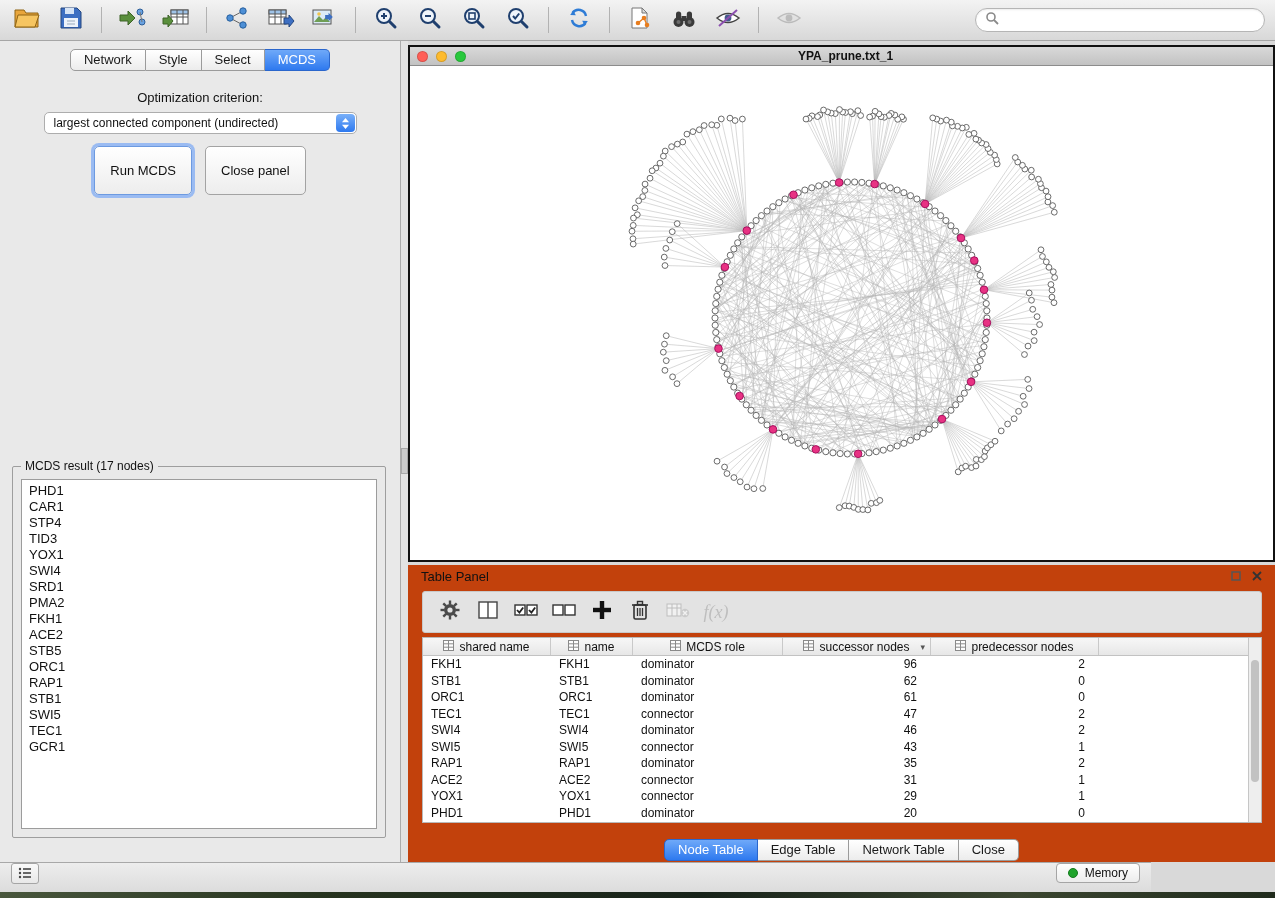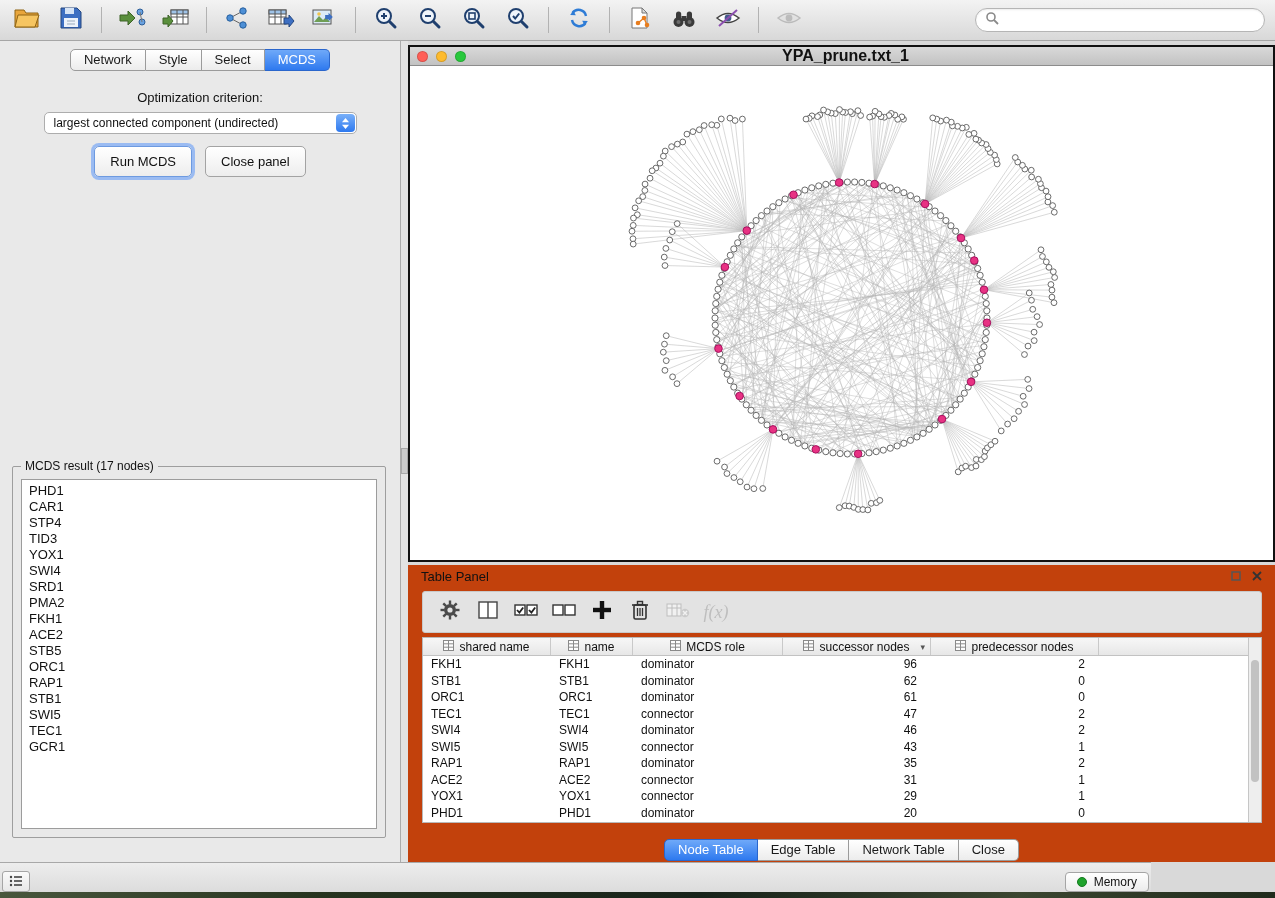--- a/index.html
+++ b/index.html
@@ -59,21 +59,21 @@
     display:flex; align-items:center; padding-left:9px; font-size:12px; color:#111;
   }
   .dd-stepper {
     position:absolute; right:1px; top:1px; width:19px; height:18px; border-radius:4px;
     background:linear-gradient(#79b0f9,#2e79ef);
     display:flex; align-items:center; justify-content:center;
   }
   .cp-buttons { margin-top:12px; display:flex; justify-content:center; gap:13px; }
   .btn {
     font-family:"Liberation Sans",sans-serif; font-size:13px; color:#111;
-    padding:7px 15px; background:linear-gradient(#ffffff,#ededed);
+    padding:16px 15px; background:linear-gradient(#ffffff,#ededed);
     border:1px solid #a3a3a3; border-radius:5px; cursor:default;
   }
   .btn.focus-ring { box-shadow:0 0 0 3px rgba(90,150,250,.55); border-color:#6d9ae0; }
 
   .mcds-fieldset {
     position:absolute; left:12px; top:425px; width:374px; height:372px;
     border:1px solid #9e9e9e; border-radius:2px;
   }
   .mcds-fieldset .legend {
     position:absolute; top:-8px; left:8px; background:#e9e9e9; padding:0 4px;
@@ -98,21 +98,21 @@
     height:19px; background:linear-gradient(#d9d9d9,#c2c2c2);
     border-bottom:1px solid #8c8c8c; position:relative;
     display:flex; align-items:center; padding:0 7px;
   }
   .traffic { width:11px; height:11px; border-radius:50%; margin-right:8px; border:1px solid rgba(0,0,0,.15); }
   .traffic.red { background:#ff5f57; }
   .traffic.yellow { background:#febb2e; }
   .traffic.green { background:#28c83c; }
   .net-title {
     position:absolute; left:0; right:0; text-align:center;
-    font-size:16px; font-weight:bold; color:#111; pointer-events:none;margin-left:8px;
+    font-size:12px; font-weight:bold; color:#111; pointer-events:none;margin-left:8px;
   }
   .net-canvas { width:863px; height:492px; background:#fff; }
 
   
   .table-panel { position:absolute; left:408px; top:565px; width:867px; height:297px; background:#c2410c; }
   .tp-header { height:22px; display:flex; align-items:center; padding:0 13px; }
   .tp-toolbar {
     margin:4px 13px 0 14px; height:42px;
     background:#e3e3e3; border:1px solid #c9c9c9; border-radius:3px;
     display:flex; align-items:center; gap:8px; padding:0 12px;
@@ -141,21 +141,21 @@
     background:#eeeeee; border-left:1px solid #c6c6c6;
   }
   .t-thumb { position:absolute; left:2px; right:2px; top:22px; height:122px; background:#c2c2c2; border-radius:5px; }
 
   .tp-tabs { display:flex; justify-content:center; margin-top:7px; }
 
   
   .status-bar {
     position:absolute; left:0; top:862px; width:1151px; height:30px;
     background:linear-gradient(#ededed,#dcdcdc); border-top:1px solid #a8a8a8;
-    display:flex; align-items:flex-end; padding:0 2px;
+    display:flex; align-items:flex-start; padding:0 11px;
   }
   .menu-btn {
     width:28px; height:21px; border:1px solid #a5a5a5; border-radius:3px;
     background:linear-gradient(#fafafa,#e8e8e8); display:flex; align-items:center; justify-content:center;
   }
   .memory-btn {
     margin-left:auto; display:flex; align-items:center; gap:7px;
     border:1px solid #a5a5a5; border-radius:4px; background:linear-gradient(#ffffff,#ececec);
     padding:2px 11px; font-size:12px; color:#111;
   }

